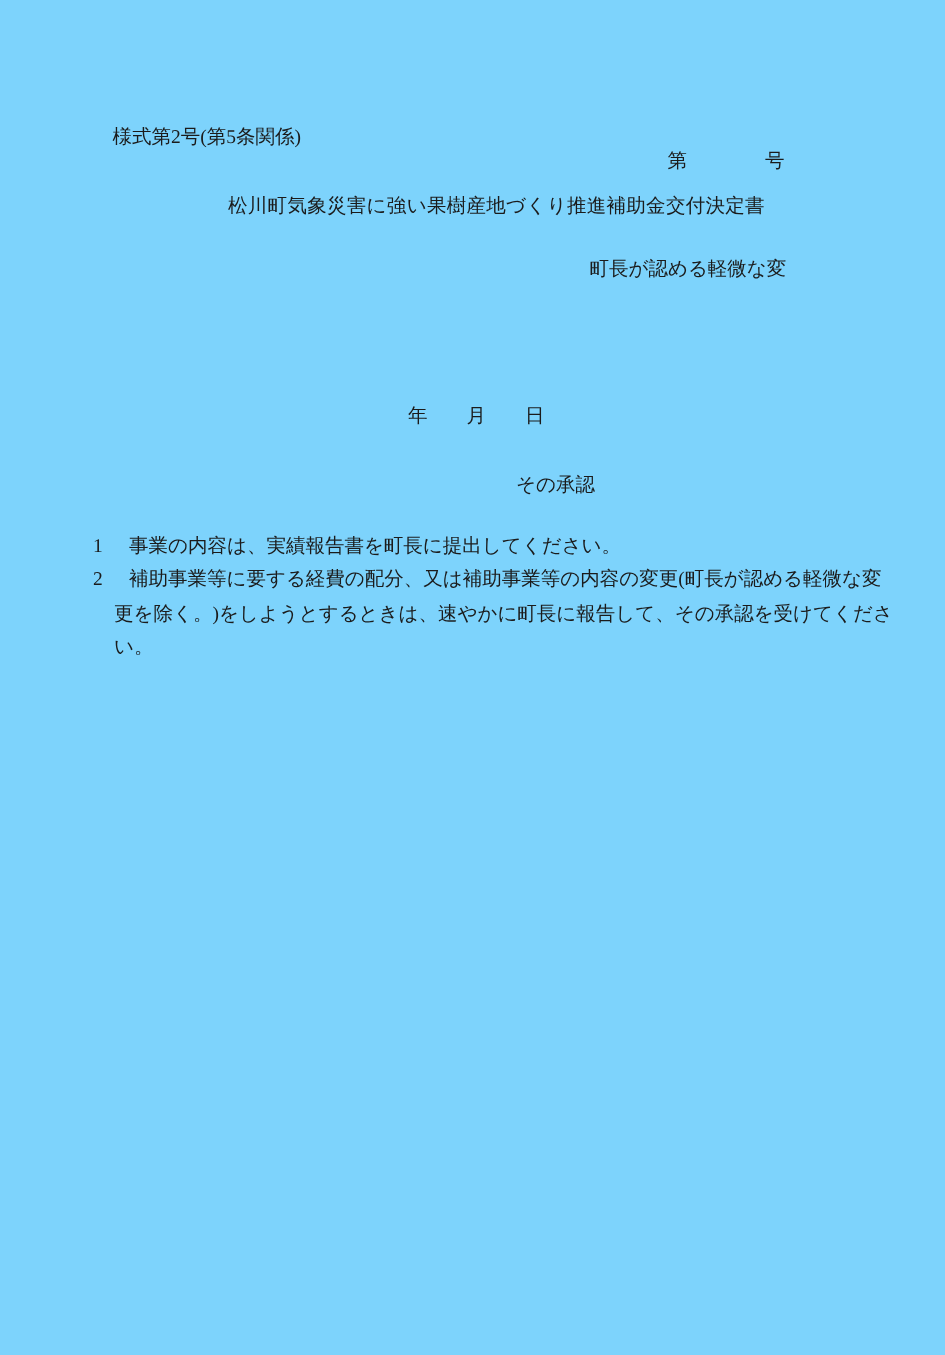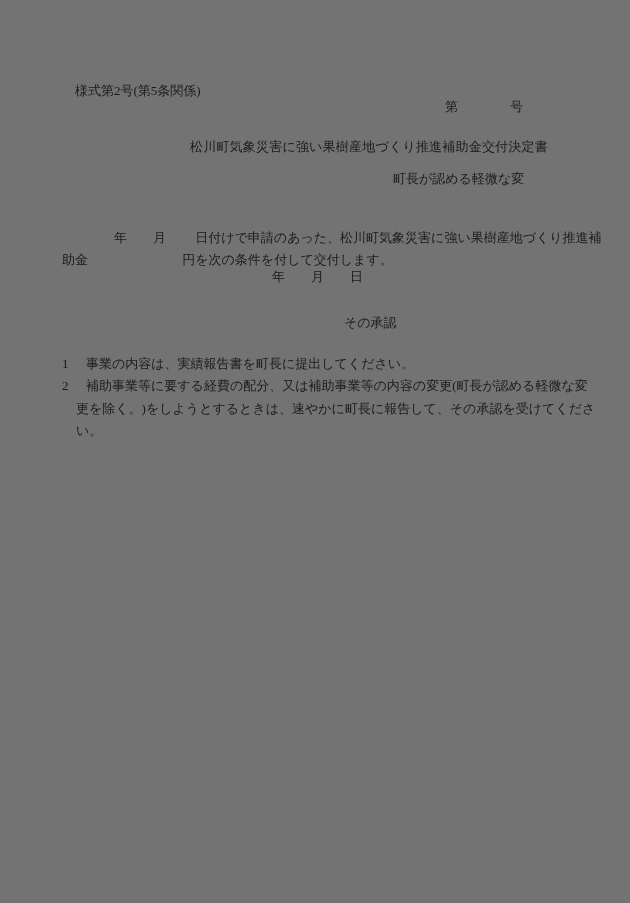--- a/index.html
+++ b/index.html
@@ -13,26 +13,26 @@
     background: #fbfbfb;
     position: relative;
     overflow: hidden;
     font-family: "Liberation Serif", "DejaVu Serif", serif;
     font-size: 13px;
     color: #1b1b1b;
   }
   .page {
     position: absolute;
     inset: 0;
-    background: #737373;
+    background: #7dd3fc;
   }
   .abs { position: absolute; white-space: pre; }
   .form-number   { left: 75px;  top: 82px; }
   .doc-number    { left: 445px; top: 98px; }
-  .doc-title     { left: 152px; top: 138px; letter-spacing: 0.2px; margin-left: 38px; }
+  .doc-title     { left: 152px; top: 128px; letter-spacing: 0.2px; }
   .applicant     { left: 393px; top: 170px; }
   .body-para {
     position: absolute;
     left: 62px;
     top: 227px;
     width: 560px;
     line-height: 22.4px;
     white-space: pre-wrap;
   }
   .date-line     { left: 272px; top: 268px; }
@@ -62,22 +62,20 @@
 <div class="page">
 
   <div class="abs form-number">様式第2号(第5条関係)</div>
 
   <div class="abs doc-number">第　　　　号</div>
 
   <div class="abs doc-title">松川町気象災害に強い果樹産地づくり推進補助金交付決定書</div>
 
   <div class="abs applicant">町長が認める軽微な変</div>
 
-  <div class="body-para">　　　　年　　月　　 日付けで申請のあった、松川町気象災害に強い果樹産地づくり推進補
-助金　　　　　　　 円を次の条件を付して交付します。</div>
 
   <div class="abs date-line">年　　月　　日</div>
 
   <div class="abs mayor">その承認</div>
 
   <div class="conditions">
     <div class="cond-item"><span class="cond-num">1</span><span class="cond-text">事業の内容は、実績報告書を町長に提出してください。</span></div>
     <div class="cond-item"><span class="cond-num">2</span><span class="cond-text">補助事業等に要する経費の配分、又は補助事業等の内容の変更(町長が認める軽微な変
 更を除く。)をしようとするときは、速やかに町長に報告して、その承認を受けてくださ
 い。</span></div>

